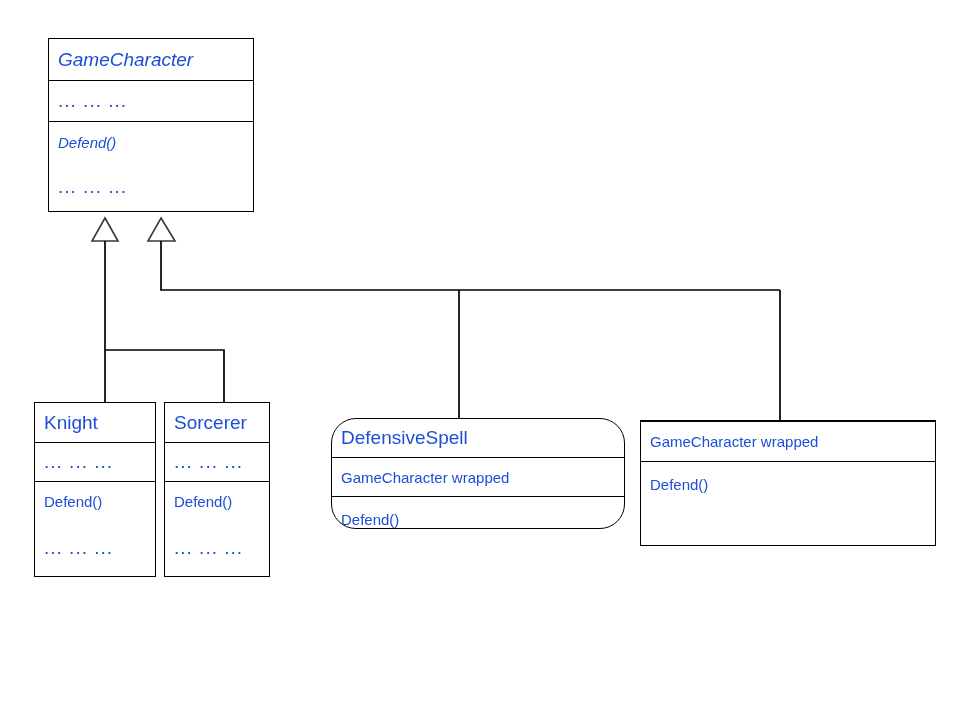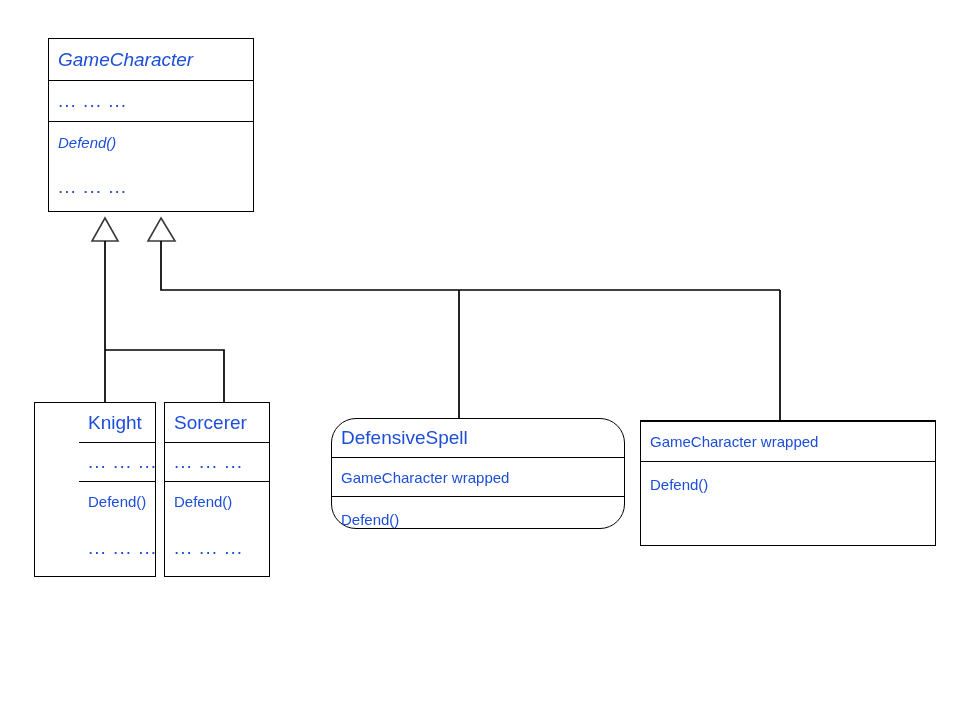--- a/index.html
+++ b/index.html
@@ -74,21 +74,21 @@
     <path d="M161,241 L161,290 L780,290 M459,290 L459,418 M780,290 L780,420" fill="none" stroke="#000000" stroke-width="1.7"></path>
   </svg>
 
   <div class="uml-box abstract" style="left:48px; top:38px; width:206px; height:174px;">
     <div class="uml-row name-row" style="height:41px;">GameCharacter</div>
     <div class="uml-row dots-row divider" style="height:41px;">... ... ...</div>
     <div class="uml-row member-row divider" style="height:41px;">Defend()</div>
     <div class="uml-row dots-row filler-row" style="height:49px;">... ... ...</div>
   </div>
 
-  <div class="uml-box" style="left:34px; top:402px; width:122px; height:175px;padding-left:44px;">
+  <div class="uml-box" style="left:34px; top:402px; width:122px; height:175px;">
     <div class="uml-row name-row" style="height:39px;">Knight</div>
     <div class="uml-row dots-row divider" style="height:39px;">... ... ...</div>
     <div class="uml-row member-row divider" style="height:39px;">Defend()</div>
     <div class="uml-row dots-row filler-row" style="height:56px;">... ... ...</div>
   </div>
 
   <div class="uml-box" style="left:164px; top:402px; width:106px; height:175px;">
     <div class="uml-row name-row" style="height:39px;">Sorcerer</div>
     <div class="uml-row dots-row divider" style="height:39px;">... ... ...</div>
     <div class="uml-row member-row divider" style="height:39px;">Defend()</div>

